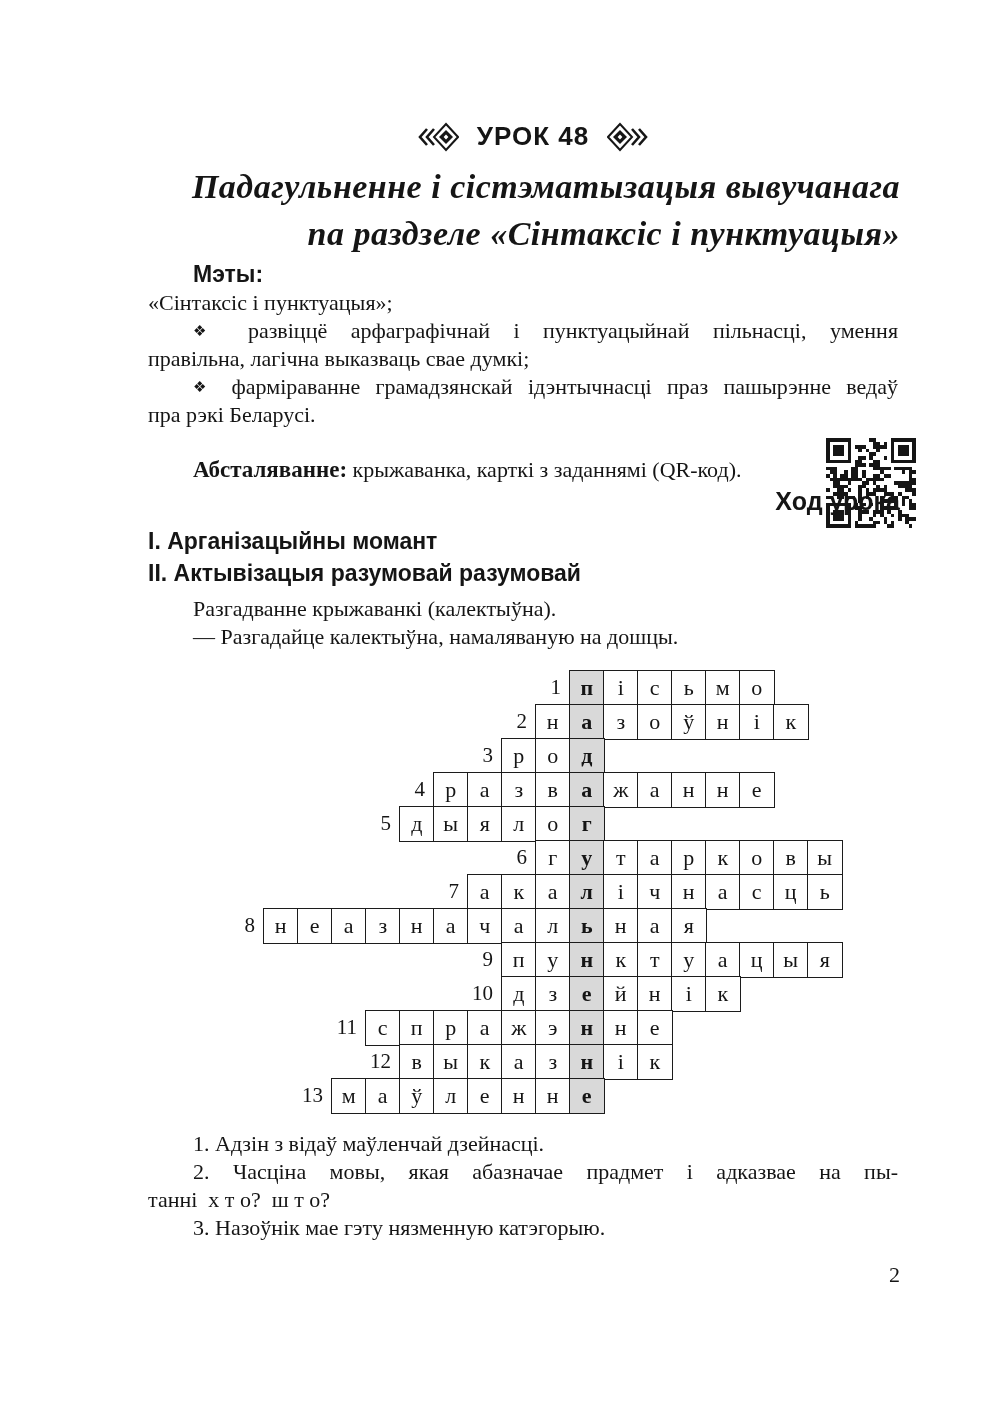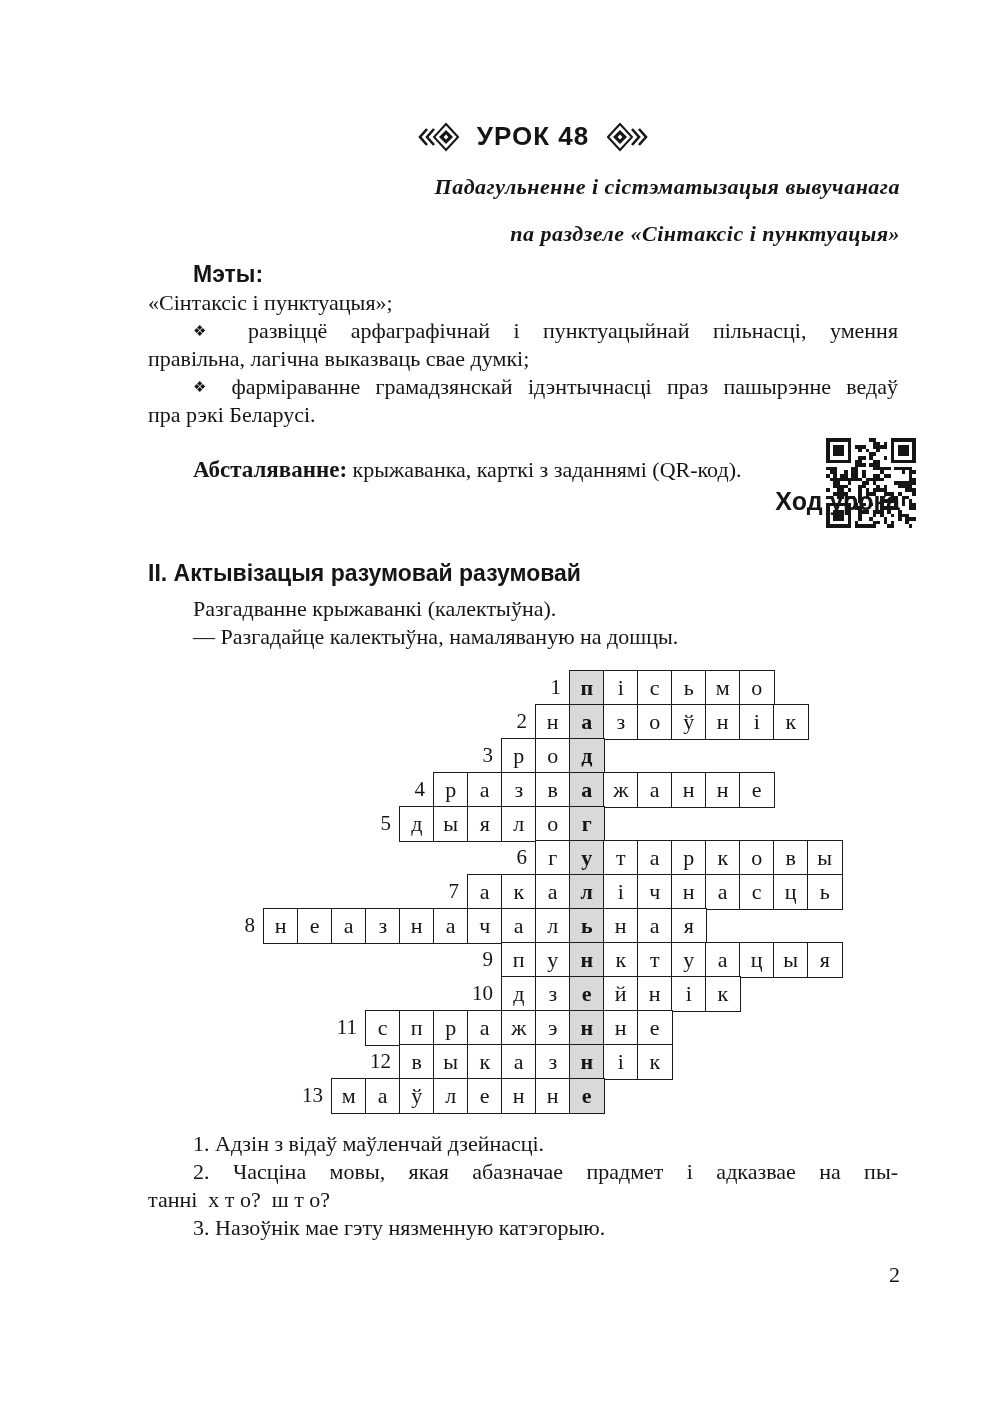--- a/index.html
+++ b/index.html
@@ -9,21 +9,21 @@
     font-family:"Liberation Serif","DejaVu Serif",serif;
   }
   .abs{position:absolute;}
   .col{position:absolute;left:148px;width:750px;}
   .centered{position:absolute;left:166px;width:734px;text-align:right;}
   .sans{font-family:"Liberation Sans","DejaVu Sans",sans-serif;}
   .lesson-header{top:121px;display:flex;align-items:center;justify-content:center;gap:18px;}
   .lesson-title{font-weight:bold;font-size:26px;letter-spacing:1px;}
   .orn{display:block;}
   .orn.mirror{transform:scaleX(-1);}
-  .main-title{top:163px;font-style:italic;font-weight:bold;font-size:22px;line-height:47px;letter-spacing:.5px;}
+  .main-title{top:163px;font-style:italic;font-weight:bold;font-size:34px;line-height:47px;letter-spacing:.5px;}
   .goals-heading{left:193px;top:261px;font-weight:bold;font-size:23px;}
   .bodyline{font-size:22px;line-height:28px;height:28px;white-space:nowrap;}
   .goals{top:289px;}
   .goals .bodyline{white-space:normal;}
   .indent{padding-left:45px;}
   .just{text-align:justify;text-align-last:justify;}
   .bullet{font-size:15px;position:relative;top:-2px;}
   .equipment{top:457px;font-size:22px;}
   .equipment b{font-size:23px;}
   .qr{left:826px;top:438px;width:90px;height:90px;}
@@ -308,20 +308,21 @@
         <rect x="7.2" y="7.2" width="10.8" height="10.8" fill="#151515"></rect>
         <rect x="64.8" y="0.0" width="25.2" height="25.2" fill="#151515"></rect>
         <rect x="68.4" y="3.6" width="18" height="18" fill="#fff"></rect>
         <rect x="72.0" y="7.2" width="10.8" height="10.8" fill="#151515"></rect>
         <rect x="0.0" y="64.8" width="25.2" height="25.2" fill="#151515"></rect>
         <rect x="3.6" y="68.4" width="18" height="18" fill="#fff"></rect>
         <rect x="7.2" y="72.0" width="10.8" height="10.8" fill="#151515"></rect>
       </svg></div>
 
   <div class="course-heading centered sans">Ход урока</div>
+  <div class="sec sec1 sans abs">I. Арганізацыйны момант</div>
   <div class="sec sec2 sans abs">II. Актывізацыя разумовай разумовай</div>
   <div class="para1 abs">Разгадванне крыжаванкі (калектыўна).</div>
   <div class="para2 abs">— Разгадайце калектыўна, намаляваную на дошцы.</div>
 
   <div class="crossword abs" id="crossword">
       <div class="cw-num" style="left: 519px; top: 0px;">1</div>
       <div class="cw-cell hl" style="left: 569px; top: 0px; background: rgb(217, 217, 217);">п</div>
       <div class="cw-cell" style="left: 603px; top: 0px;">і</div>
       <div class="cw-cell" style="left: 637px; top: 0px;">с</div>
       <div class="cw-cell" style="left: 671px; top: 0px;">ь</div>

